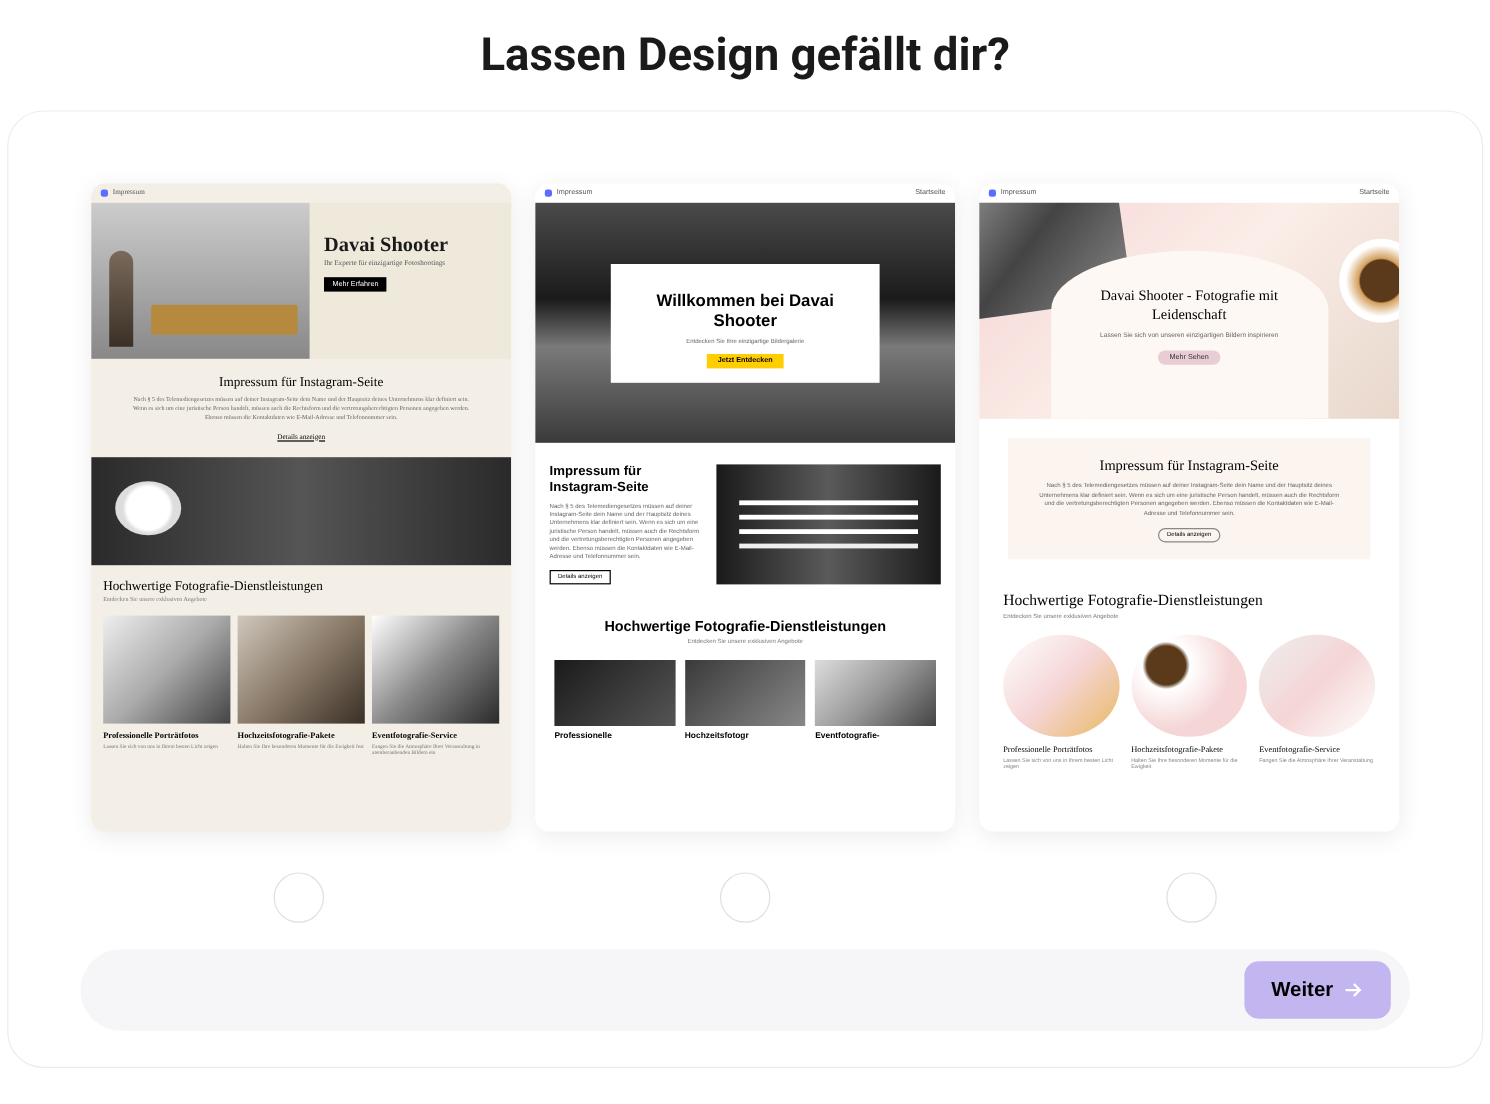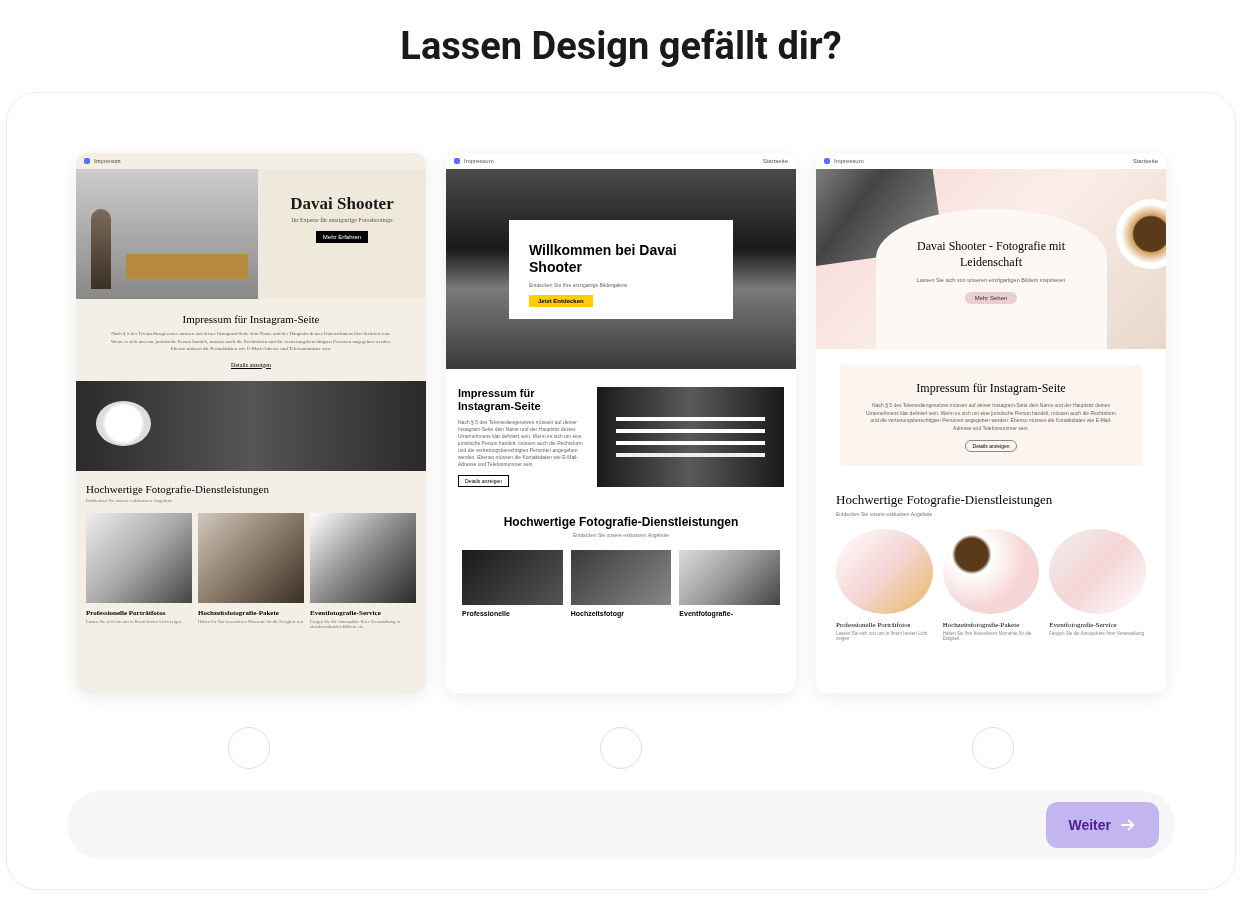--- a/index.html
+++ b/index.html
@@ -44,21 +44,21 @@
   }
 
   
   .d1 { background: #f3efe6; font-family: Georgia, 'Times New Roman', serif; }
   .d1-topbar { height:16px; display:flex; align-items:center; padding:0 8px; font-size:6px; color:#555; background:#f3efe6; }
   .d1-topbar .logo { width:6px; height:6px; background:#5b6cff; border-radius:2px; margin-right:4px; }
   .d1-hero { display:flex; height:130px; }
   .d1-hero-img { width:52%; background:linear-gradient(#ccc,#888); position:relative; }
   .d1-hero-img::after { content:""; position:absolute; left:15px; bottom:10px; width:20px; height:80px; background:linear-gradient(#7a6a5a,#3a3026); border-radius:10px 10px 0 0; }
   .d1-hero-img::before { content:""; position:absolute; left:50px; right:10px; bottom:20px; height:25px; background:#b58a3e; border-radius:2px; }
-  .d1-hero-text { flex:1; padding:25px 12px 0 12px; text-align:center; background:#efe9dc; }
+  .d1-hero-text { flex:1; padding:25px 12px 0 12px; text-align:left; background:#efe9dc; }
   .d1-hero-text h2 { font-size:17px; font-weight:600; color:#1a1a1a; }
   .d1-hero-text p { font-size:6px; color:#555; margin-top:3px; }
   .d1-hero-text .btn { display:inline-block; background:#000; color:#fff; font-size:6px; padding:3px 7px; margin-top:8px; font-family:sans-serif; }
   .d1-mid { text-align:center; padding:14px 30px 10px; background:#f3efe6; }
   .d1-mid h3 { font-size:11px; font-weight:500; }
   .d1-mid p { font-size:5px; color:#666; margin-top:5px; line-height:1.5; }
   .d1-mid .link { font-size:6px; text-decoration:underline; margin-top:8px; display:inline-block; }
   .d1-wide-img { height:90px; background:linear-gradient(90deg,#2a2a2a,#555,#2a2a2a); position:relative; }
   .d1-wide-img::before { content:""; position:absolute; left:20px; top:20px; width:55px; height:45px; background:radial-gradient(circle,#fff 50%,#ddd 60%); border-radius:50%; }
   .d1-services { padding:12px 10px; background:#f3efe6; }
@@ -72,21 +72,21 @@
   .d1-card:nth-child(3) .thumb { background:linear-gradient(135deg,#fff,#888,#2a2a2a); }
   .d1-card h4 { font-size:7px; font-weight:600; margin-top:6px; }
   .d1-card p { font-size:4.5px; color:#777; margin-top:2px; line-height:1.3; }
 
   
   .d2 { background:#fff; font-family:-apple-system,Arial,sans-serif; }
   .d2-topbar { height:16px; display:flex; align-items:center; justify-content:space-between; padding:0 8px; font-size:6px; color:#555; }
   .d2-topbar .left { display:flex; align-items:center; gap:4px; }
   .d2-topbar .logo { width:6px; height:6px; background:#5b6cff; border-radius:2px; }
   .d2-hero { height:200px; background:linear-gradient(#4a4a4a,#1a1a1a 40%,#7a7a7a 60%,#3a3a3a); position:relative; display:flex; align-items:center; justify-content:center; }
-  .d2-hero-box { background:#fff; padding:22px 20px 12px; width:64%; }
+  .d2-hero-box { background:#fff; padding:22px 20px 12px; text-align:center; width:64%; }
   .d2-hero-box h2 { font-size:14px; font-weight:700; line-height:1.25; }
   .d2-hero-box p { font-size:5px; color:#666; margin-top:5px; }
   .d2-hero-box .btn { display:inline-block; background:#ffce00; color:#000; font-size:6px; font-weight:600; padding:3px 9px; margin-top:7px; }
   .d2-section { padding:18px 12px; display:flex; gap:14px; }
   .d2-section .text { flex:0.8; }
   .d2-section .text h3 { font-size:11px; font-weight:700; line-height:1.2; }
   .d2-section .text p { font-size:5px; color:#666; margin-top:6px; line-height:1.4; }
   .d2-section .text .btn-outline { display:inline-block; border:1px solid #000; font-size:5px; padding:2px 6px; margin-top:7px; }
   .d2-section .img { flex:1.2; background:linear-gradient(90deg,#1a1a1a,#5a5a5a,#1a1a1a); position:relative; }
   .d2-section .img::before { content:""; position:absolute; left:10%; right:10%; top:30%; height:4px; background:#fff; box-shadow:0 12px 0 #fff, 0 24px 0 #fff, 0 36px 0 #eee; }
@@ -137,22 +137,22 @@
     background:#f6f6f8;
     border-radius:35px;
     height:68px;
     display:flex;
     align-items:center;
     justify-content:flex-end;
     padding:0 16px;
   }
   .next-btn {
     background:#c2b5f0;
-    color:#4c1d95;
-    font-size:14px;
+    color:#000000;
+    font-size:17px;
     font-weight:600;
     padding:14px 22px;
     border-radius:12px;
     border:none;
     display:flex;
     align-items:center;
     gap:8px;
     cursor:pointer;
   }
   .next-btn svg { width:18px; height:18px; }

